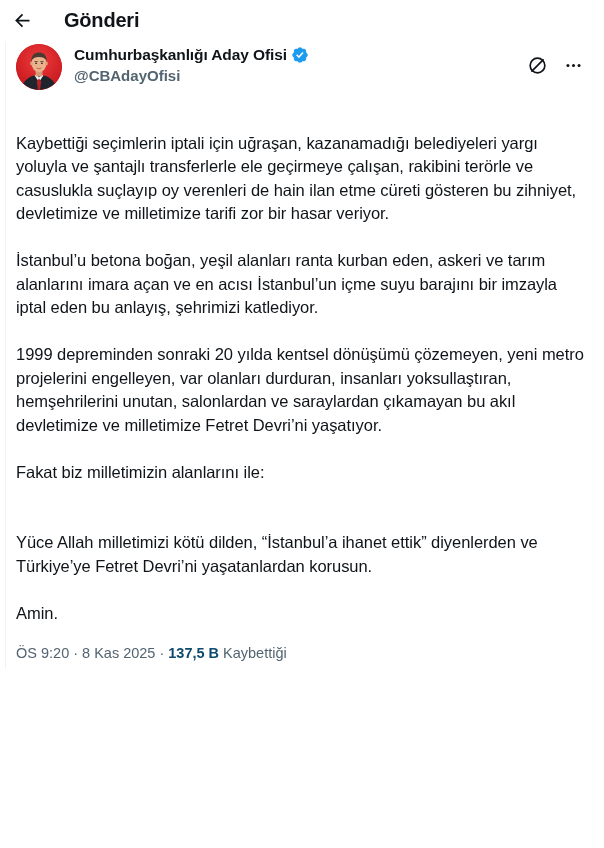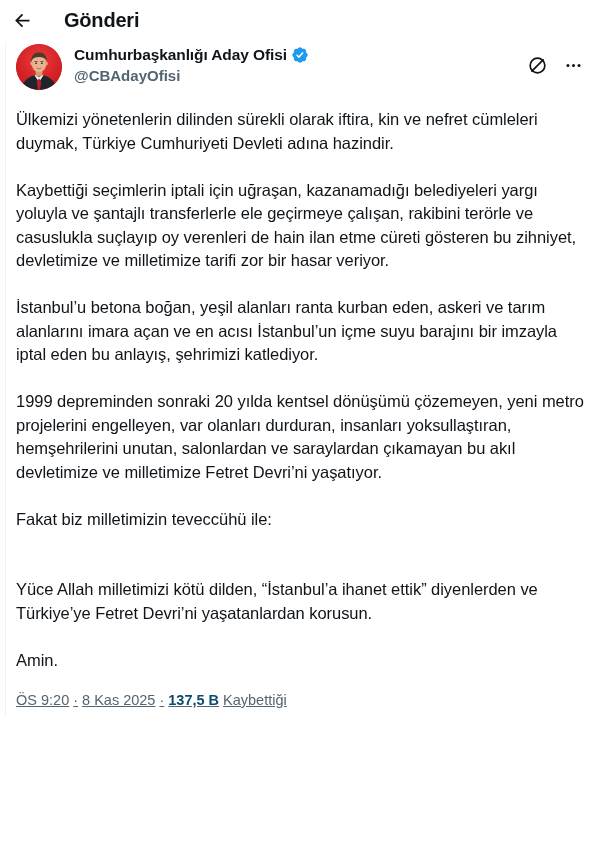--- a/index.html
+++ b/index.html
@@ -163,21 +163,20 @@
 
   
   .post-meta {
     font-size: 14.5px;
     color: #536471;
     line-height: 20px;
     padding-top: 18px;
     display: flex;
     align-items: flex-start;
     flex-wrap: wrap;
-    text-decoration: underline;
   }
   .meta-sep {
     margin: 0 4px;
   }
   .meta-views-count {
     font-weight: 700;
     color: #0c4a6e;
   }
   .meta-views-label {
     margin-left: 4px;
@@ -260,29 +259,28 @@
         <svg width="19" height="19" viewBox="0 0 24 24">
           <circle cx="5" cy="12" r="1.9" fill="#0f1419"></circle>
           <circle cx="12" cy="12" r="1.9" fill="#0f1419"></circle>
           <circle cx="19" cy="12" r="1.9" fill="#0f1419"></circle>
         </svg>
       </button>
     </div>
   </div>
 
   <div class="post-body">
-    <p class="para">Ülkemizi yönetenlerin dilinden sürekli olarak iftira, kin ve nefret cümleleri duymak, Türkiye Cumhuriyeti Devleti adına hazindir.</p>
     <div class="para-gap"></div>
     <p class="para">Kaybettiği seçimlerin iptali için uğraşan, kazanamadığı belediyeleri yargı yoluyla ve şantajlı transferlerle ele geçirmeye çalışan, rakibini terörle ve casuslukla suçlayıp oy verenleri de hain ilan etme cüreti gösteren bu zihniyet, devletimize ve milletimize tarifi zor bir hasar veriyor.</p>
     <div class="para-gap"></div>
     <p class="para">İstanbul’u betona boğan, yeşil alanları ranta kurban eden, askeri ve tarım alanlarını imara açan ve en acısı İstanbul’un içme suyu barajını bir imzayla iptal eden bu anlayış, şehrimizi katlediyor.</p>
     <div class="para-gap"></div>
     <p class="para">1999 depreminden sonraki 20 yılda kentsel dönüşümü çözemeyen, yeni metro projelerini engelleyen, var olanları durduran, insanları yoksullaştıran, hemşehrilerini unutan, salonlardan ve saraylardan çıkamayan bu akıl devletimize ve milletimize Fetret Devri’ni yaşatıyor.</p>
     <div class="para-gap"></div>
-    <p class="para">Fakat biz milletimizin teveccühü ile:</p>
+    <p class="para">Fakat biz milletimizin alanlarını ile:</p>
     <div class="para-gap"></div>
     <div class="para-gap"></div>
     <p class="para">Yüce Allah milletimizi kötü dilden, “İstanbul’a ihanet ettik” diyenlerden ve Türkiye’ye Fetret Devri’ni yaşatanlardan korusun.</p>
     <div class="para-gap"></div>
     <p class="para">Amin.</p>
   </div>
 
   <div class="post-meta">
     <span>ÖS 9:20</span>
     <span class="meta-sep">·</span>

